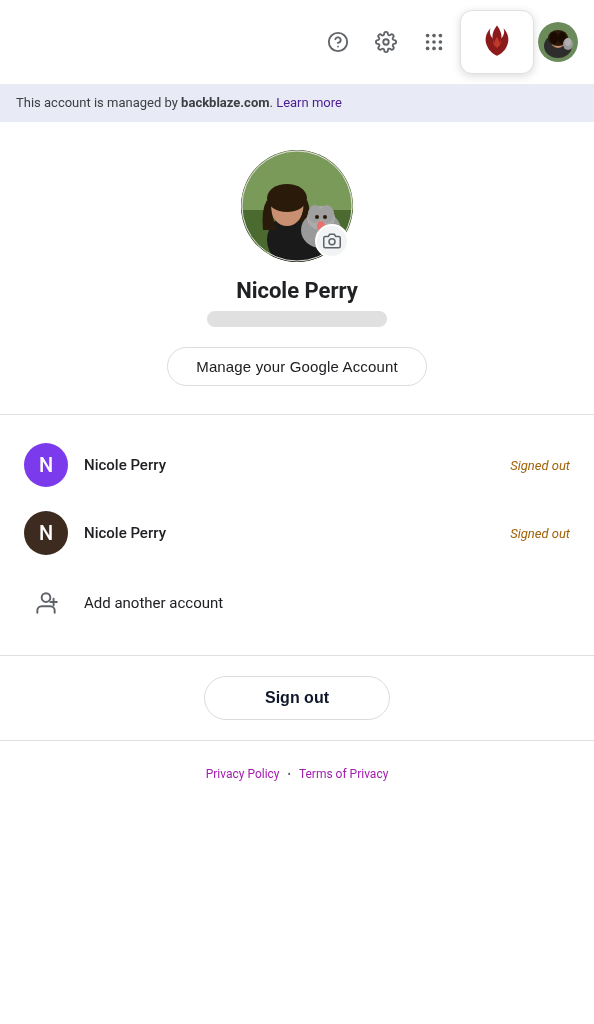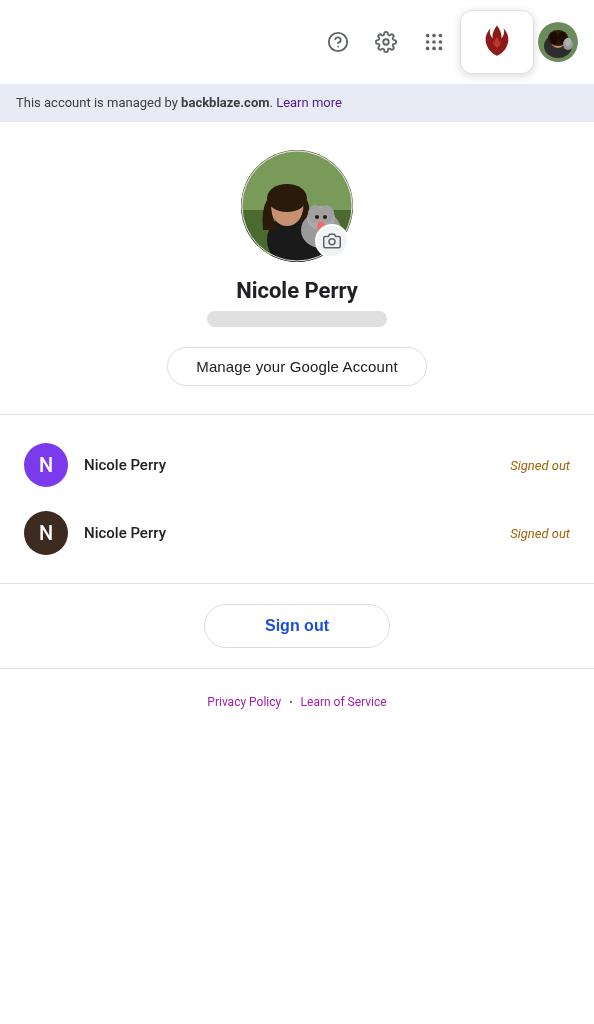--- a/index.html
+++ b/index.html
@@ -241,21 +241,21 @@
       border-bottom: 1px solid #e0e0e0;
       margin: 8px 0;
     }
 
     .sign-out-btn {
       border: 1px solid #dadce0;
       border-radius: 100px;
       padding: 12px 60px;
       font-size: 16px;
       font-weight: 600;
-      color: #1d4ed8;
+      color: #0f172a;
       cursor: pointer;
       background: #fff;
     }
 
     
     .footer {
       display: flex;
       justify-content: center;
       align-items: center;
       gap: 8px;
@@ -399,23 +399,34 @@
   <div class="account-item">
     <div class="account-avatar dark">
       <span>N</span>
     </div>
     <div class="account-info">
       <div class="account-name">Nicole Perry</div>
     </div>
     <div class="account-status">Signed out</div>
   </div>
 
+  <div class="add-account-item">
+    <div class="add-account-icon">
+      <svg width="26" height="26" viewBox="0 0 24 24" fill="none" stroke="#5f6368" stroke-width="1.8" stroke-linecap="round" stroke-linejoin="round">
+        <path d="M20 21v-2a4 4 0 0 0-4-4H8a4 4 0 0 0-4 4v2"></path>
+        <circle cx="12" cy="7" r="4"></circle>
+        <line x1="19" y1="8" x2="19" y2="14"></line>
+        <line x1="16" y1="11" x2="22" y2="11"></line>
+      </svg>
+    </div>
+    <div class="add-account-label">Add another account</div>
+  </div>
 </div>
 
 <div class="sign-out-section">
   <button class="sign-out-btn">Sign out</button>
 </div>
 
 <div class="footer">
   <a>Privacy Policy</a>
   <span class="footer-dot">•</span>
-  <a>Learn of Service</a>
+  <a>Terms of Privacy</a>
 </div>
 
 </body></html>

